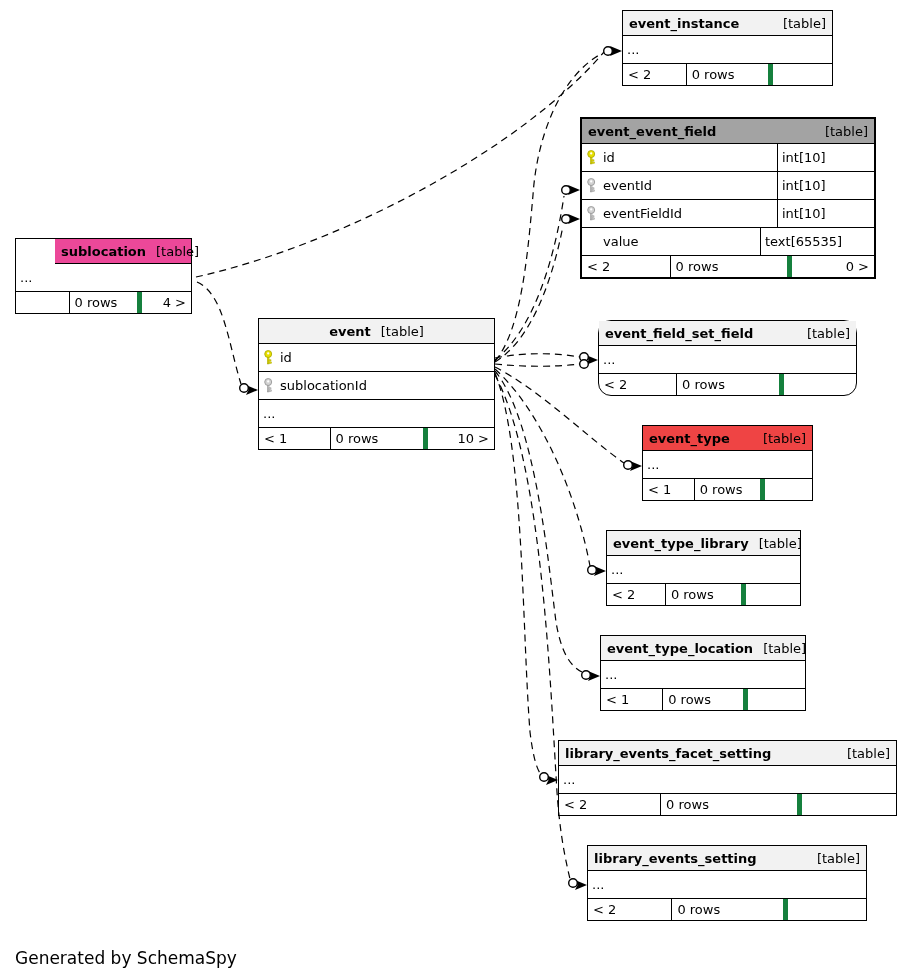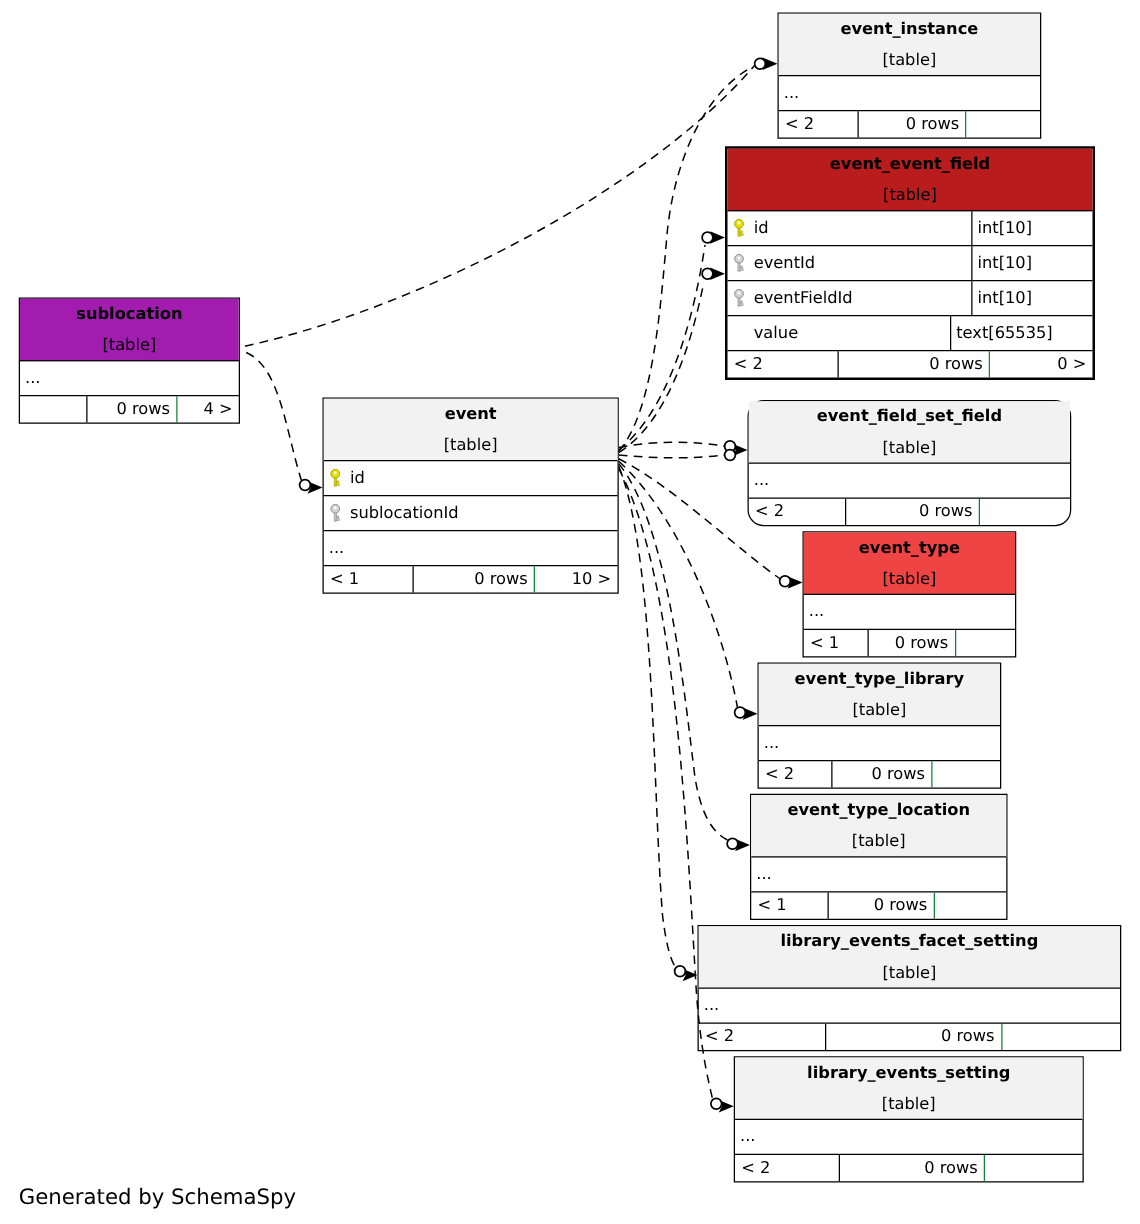--- a/index.html
+++ b/index.html
@@ -9,34 +9,34 @@
     font-size:13px;color:#000;overflow:hidden;
   }
   #diagram{position:absolute;inset:0;}
   .tbl{
     position:absolute;background:#fff;border:1px solid #000;
     box-sizing:border-box;z-index:2;cursor:pointer;
   }
   .tbl.emph{border-width:2px;}
   .thead{
     background:#f2f2f2;display:flex;justify-content:space-between;align-items:center;
-    padding:5px 6px 4px 6px;border-bottom:1px solid #000;gap:10px;flex-direction:column;
+    padding:5px 6px 4px 6px;border-bottom:1px solid #000;gap:10px;
   }
   .tname{font-weight:bold;white-space:nowrap;}
   .ttag{white-space:nowrap;}
   .crow{display:flex;align-items:stretch;}
   .crow + .crow{border-top:1px solid #000;}
   .cmain{flex:1;display:flex;align-items:center;padding:5px 4px;gap:5px;min-height:17px;}
   .ctype{border-left:1px solid #000;display:flex;align-items:center;padding:5px 4px;box-sizing:border-box;}
   .keyspacer{display:inline-block;width:12px;height:14px;flex:0 0 12px;}
   .keyicon{display:inline-block;width:12px;height:15px;flex:0 0 12px;}
   .tfoot{display:flex;border-top:1px solid #000;}
   .fcell{padding:3px 5px;box-sizing:border-box;white-space:nowrap;}
   .f-left{width:30%;text-align:left;}
-  .f-mid{width:42%;text-align:right;border-left:1px solid #000;border-right:1px solid #15803d;}
+  .f-mid{width:42%;text-align:left;border-left:1px solid #000;border-right:5px solid #15803d;}
   .f-right{flex:1;text-align:right;}
   #lines{position:absolute;top:0;left:0;z-index:3;pointer-events:none;}
   #lines path.rel{fill:none;stroke:#000;stroke-width:1.2;stroke-dasharray:7 5;}
   #lines circle.conn{fill:#fff;stroke:#000;stroke-width:1.4;}
   #lines polygon.arr{fill:#000;stroke:none;}
   #footer-note{position:absolute;left:15px;top:948px;font-size:17px;z-index:2;}
 </style>
 </head>
 <body>
 
@@ -87,21 +87,21 @@
           <span>...</span>
         </div>
       </div>
       <div class="tfoot">
         <div class="fcell f-left">&lt; 2</div>
         <div class="fcell f-mid">0 rows</div>
         <div class="fcell f-right">&nbsp;</div>
       </div>
     </div>
     <div class="tbl emph" style="left: 580px; top: 117px; width: 296px;">
-      <div class="thead" style="background: #b91c1c;">
+      <div class="thead" style="background: #a3a3a3;">
         <span class="tname">event_event_field</span>
         <span class="ttag">[table]</span>
       </div>
       <div class="crow">
         <div class="cmain">
           <span class="keyicon"><svg width="12" height="15" viewBox="0 0 12 15">
               <rect x="4.4" y="6.5" width="1.6" height="7.4" fill="#e8e000" stroke="#a6a400" stroke-width="0.6"></rect>
               <rect x="5.9" y="9.8" width="2.1" height="1.3" fill="#e8e000" stroke="#a6a400" stroke-width="0.5"></rect>
               <rect x="5.9" y="12.0" width="2.6" height="1.3" fill="#e8e000" stroke="#a6a400" stroke-width="0.5"></rect>
               <circle cx="5.2" cy="4" r="3.5" fill="#e8e000" stroke="#a6a400" stroke-width="0.8"></circle>
@@ -144,37 +144,37 @@
         </div>
         <div class="ctype" style="width: 114px;">text[65535]</div>
       </div>
       <div class="tfoot">
         <div class="fcell f-left">&lt; 2</div>
         <div class="fcell f-mid">0 rows</div>
         <div class="fcell f-right">0 &gt;</div>
       </div>
     </div>
     <div class="tbl" style="left: 15px; top: 238px; width: 177px;">
-      <div class="thead" style="background: #a21caf;">
+      <div class="thead" style="background: #ec4899; margin-left: 39px;">
         <span class="tname">sublocation</span>
         <span class="ttag">[table]</span>
       </div>
       <div class="crow">
         <div class="cmain">
           <span>...</span>
         </div>
       </div>
       <div class="tfoot">
         <div class="fcell f-left">&nbsp;</div>
         <div class="fcell f-mid">0 rows</div>
         <div class="fcell f-right">4 &gt;</div>
       </div>
     </div>
     <div class="tbl" style="left: 258px; top: 318px; width: 237px;">
-      <div class="thead" style="background: rgb(242, 242, 242);">
+      <div class="thead" style="background: rgb(242, 242, 242); justify-content: center;">
         <span class="tname">event</span>
         <span class="ttag">[table]</span>
       </div>
       <div class="crow">
         <div class="cmain">
           <span class="keyicon"><svg width="12" height="15" viewBox="0 0 12 15">
               <rect x="4.4" y="6.5" width="1.6" height="7.4" fill="#e8e000" stroke="#a6a400" stroke-width="0.6"></rect>
               <rect x="5.9" y="9.8" width="2.1" height="1.3" fill="#e8e000" stroke="#a6a400" stroke-width="0.5"></rect>
               <rect x="5.9" y="12.0" width="2.6" height="1.3" fill="#e8e000" stroke="#a6a400" stroke-width="0.5"></rect>
               <circle cx="5.2" cy="4" r="3.5" fill="#e8e000" stroke="#a6a400" stroke-width="0.8"></circle>

